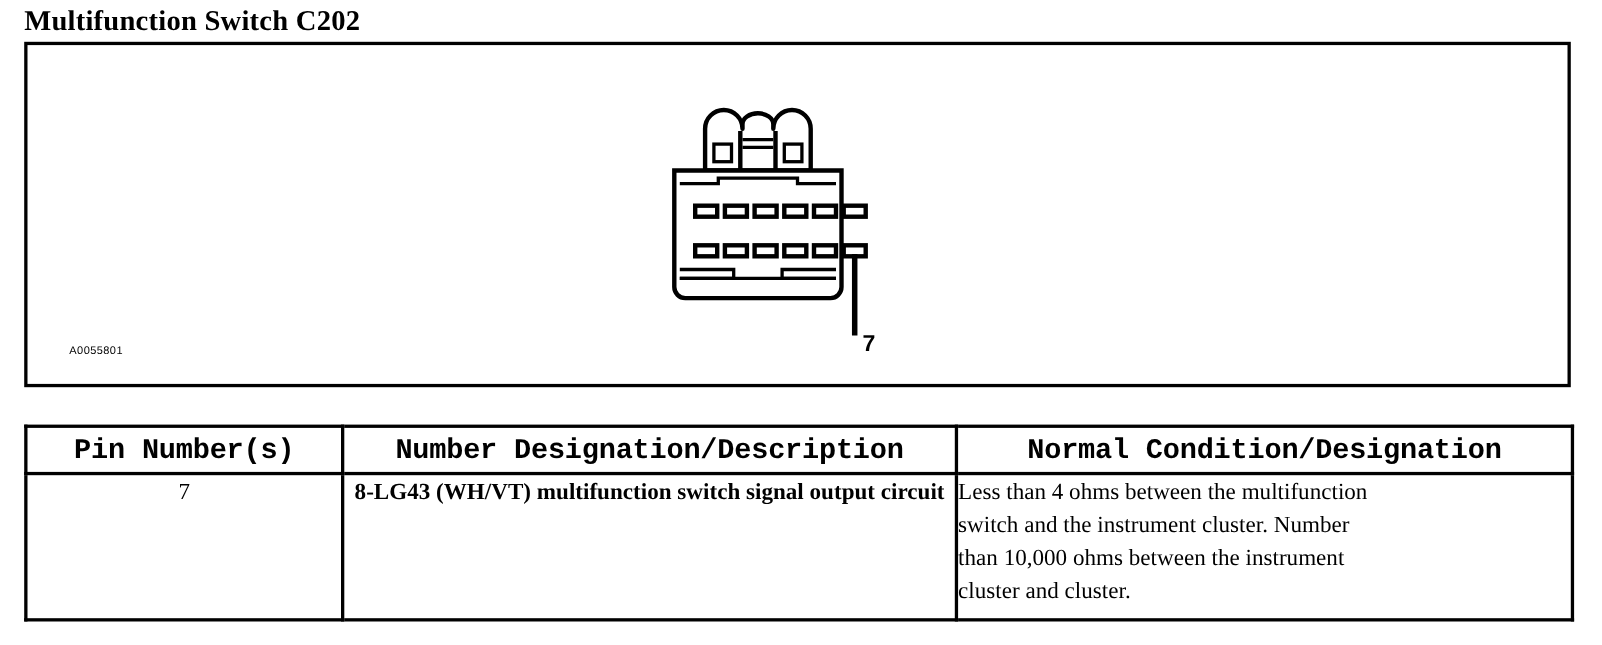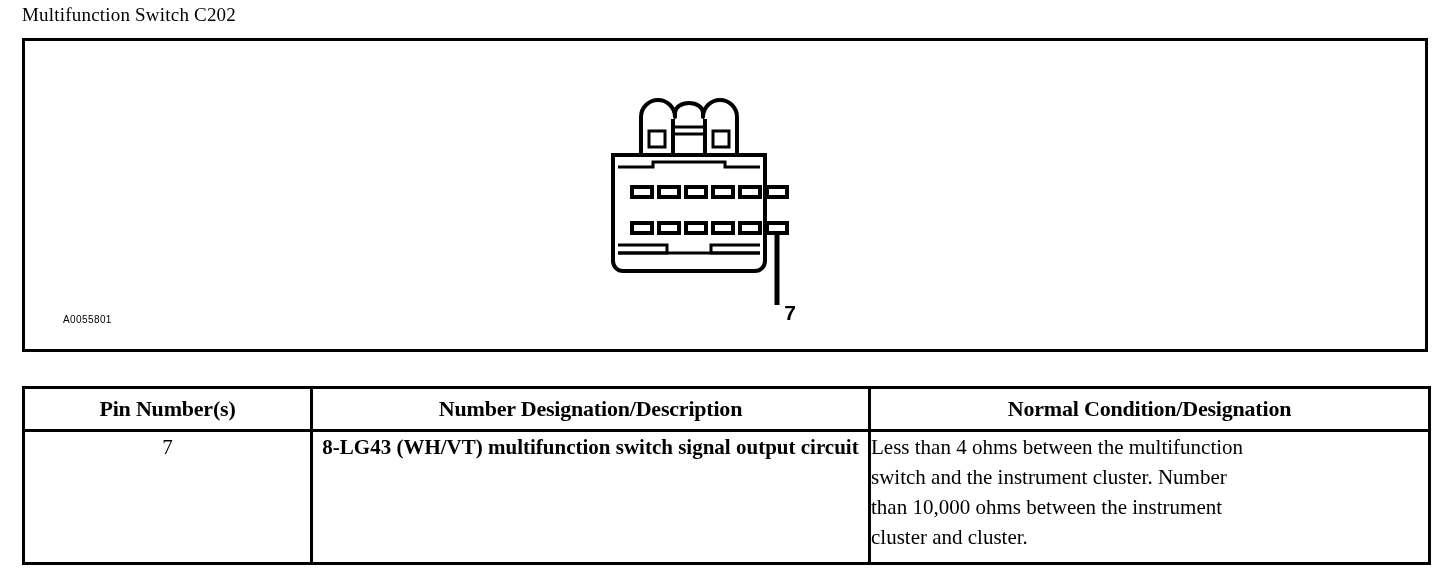--- a/index.html
+++ b/index.html
@@ -15,22 +15,22 @@
     color: #000000;
     overflow: hidden;
   }
 
   
   .page-title {
     position: absolute;
     left: 22px;
     top: 4px;
     font-family: "Liberation Serif", serif;
-    font-weight: normal;
-    font-size: 19px;
+    font-weight: bold;
+    font-size: 26px;
     letter-spacing: 0.2px;
     white-space: nowrap;
     text-align: right;
   }
 
   
   .diagram-panel {
     position: absolute;
     left: 22px;
     top: 38px;
@@ -81,23 +81,23 @@
     table-layout: fixed;
     background: #fff;
   }
   .pin-table td, .pin-table th {
     border: 3px solid #000;
     padding: 0;
     vertical-align: top;
   }
   .pin-table thead th {
     height: 40px;
-    font-family: Liberation Serif, serif;
-    font-weight: bold;
-    font-size: 22px;
+    font-family: Liberation Mono, monospace;
+    font-weight: bold;
+    font-size: 26px;
     text-align: center;
     vertical-align: middle;
     letter-spacing: -0.2px;
     white-space: nowrap;
   }
   .col-pin   { width: 288px; }
   .col-desc  { width: 558px; }
   .col-meas  { width: 560px; }
 
   .pin-table tbody td {

